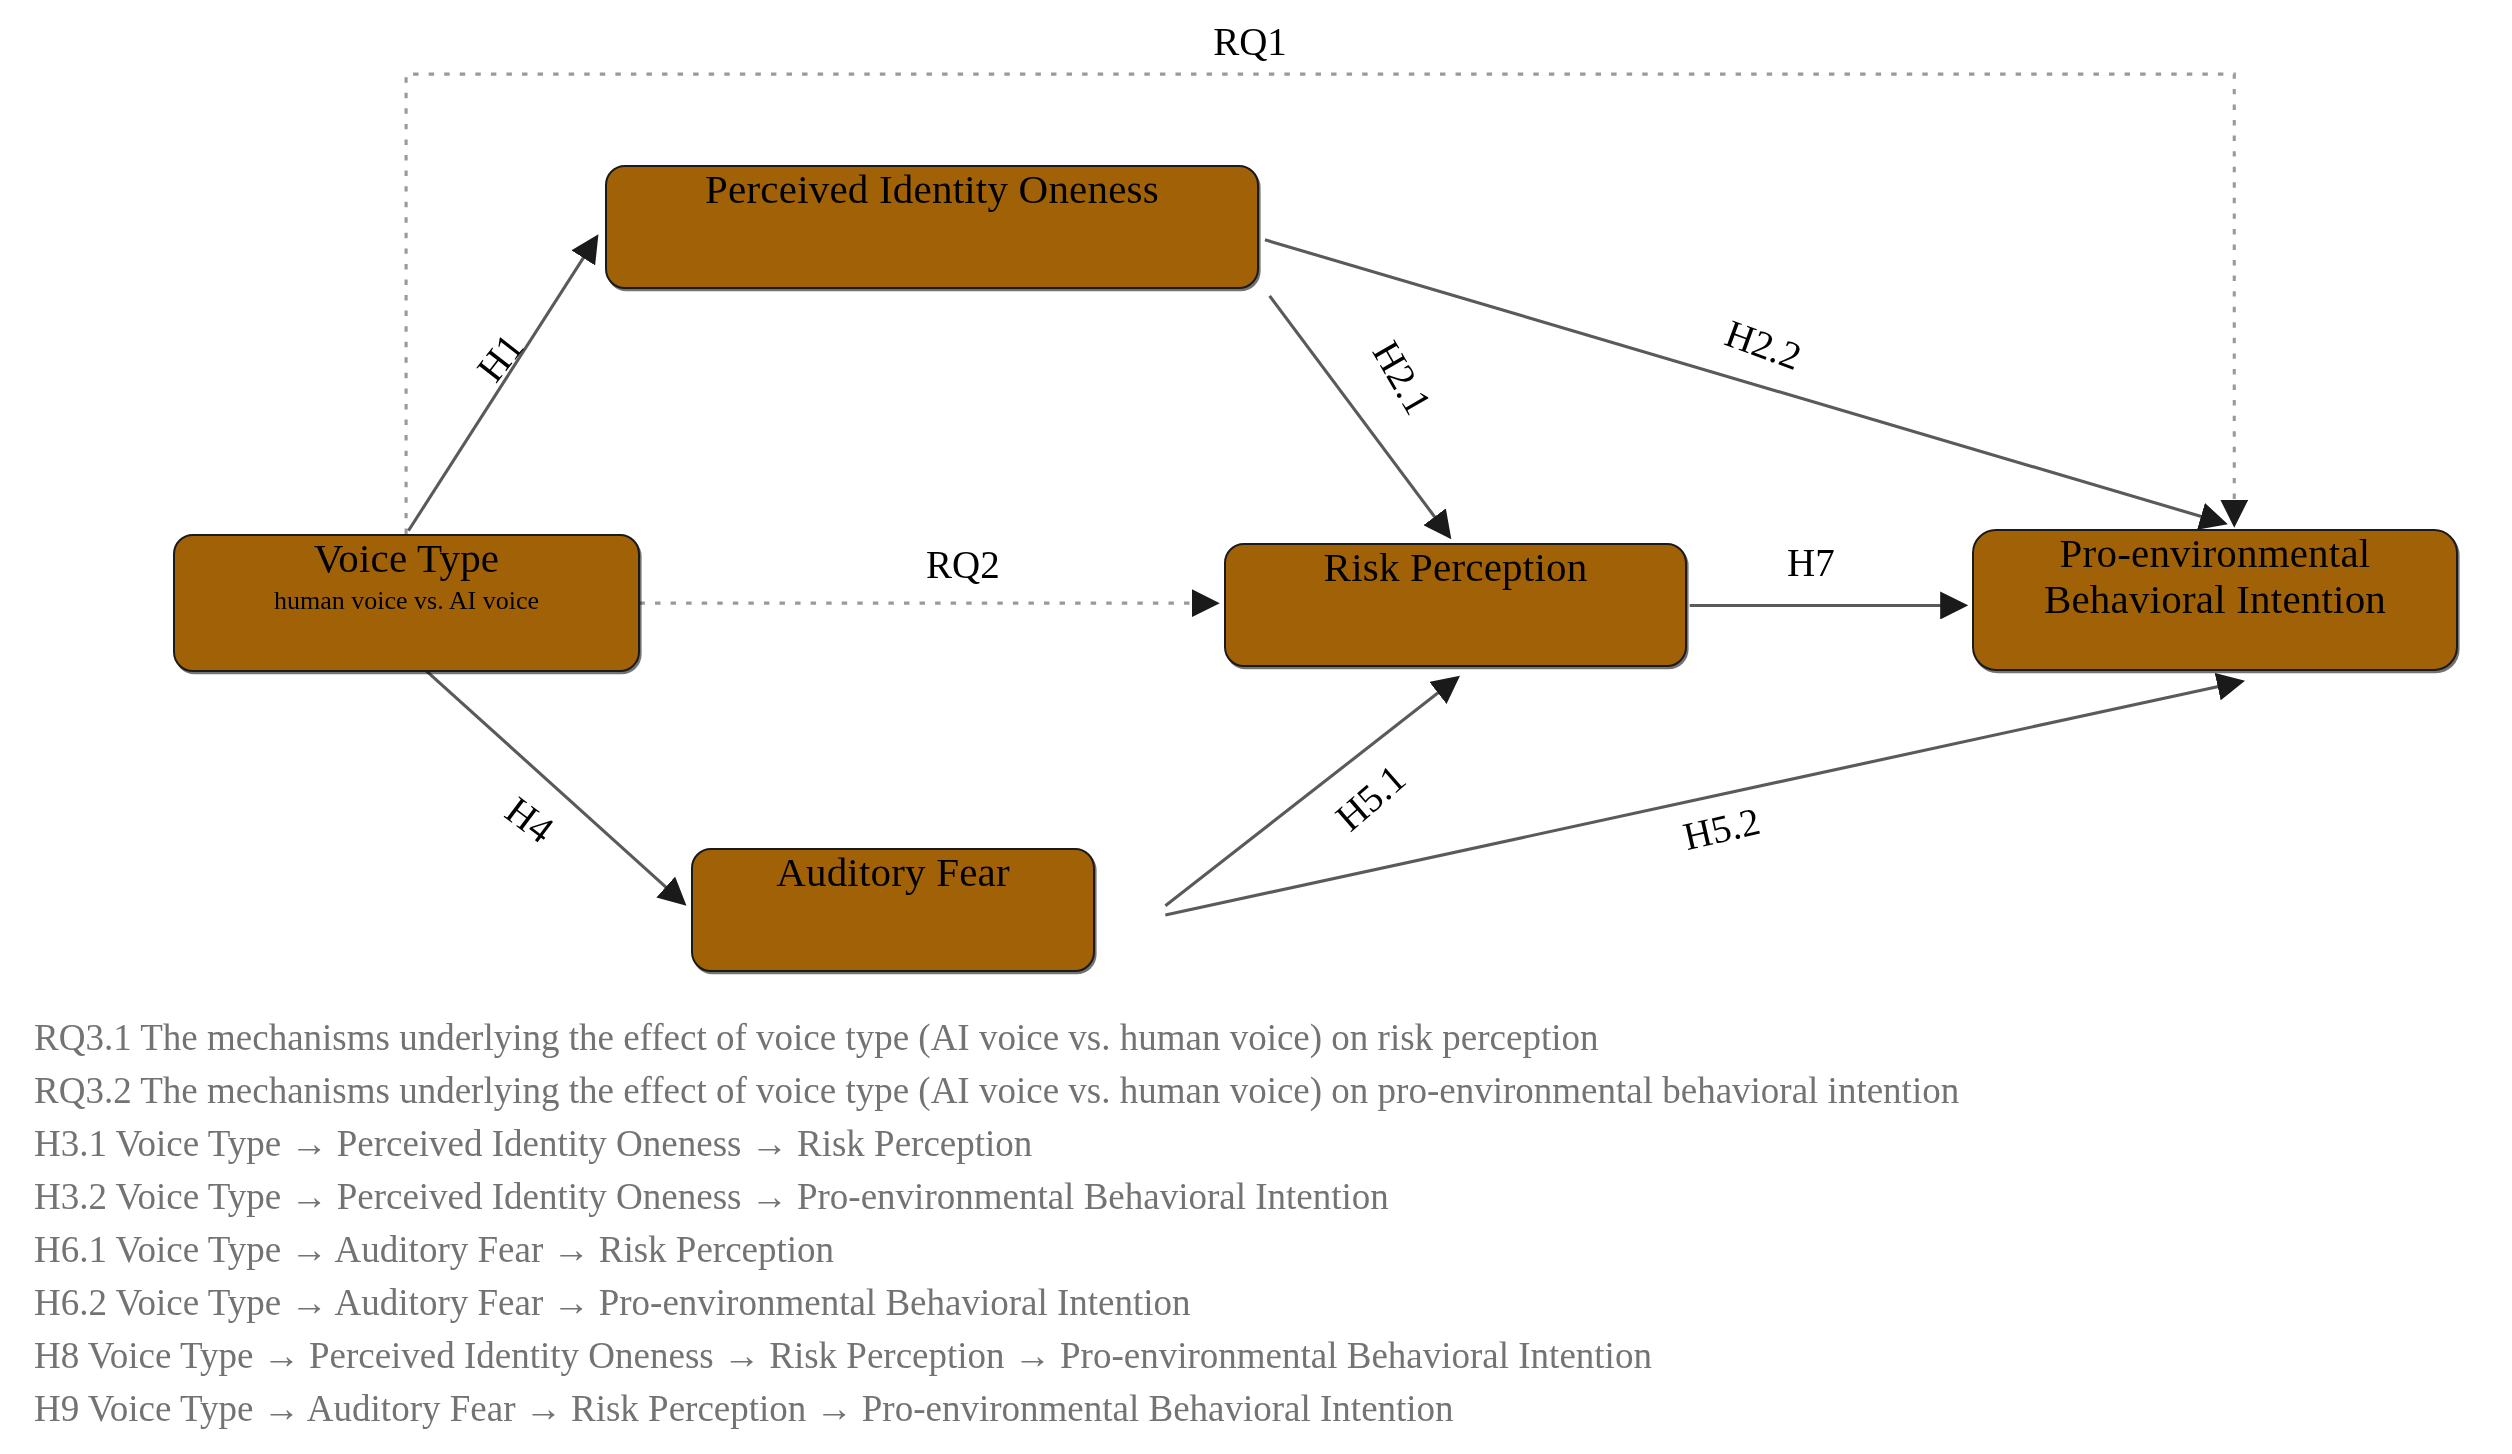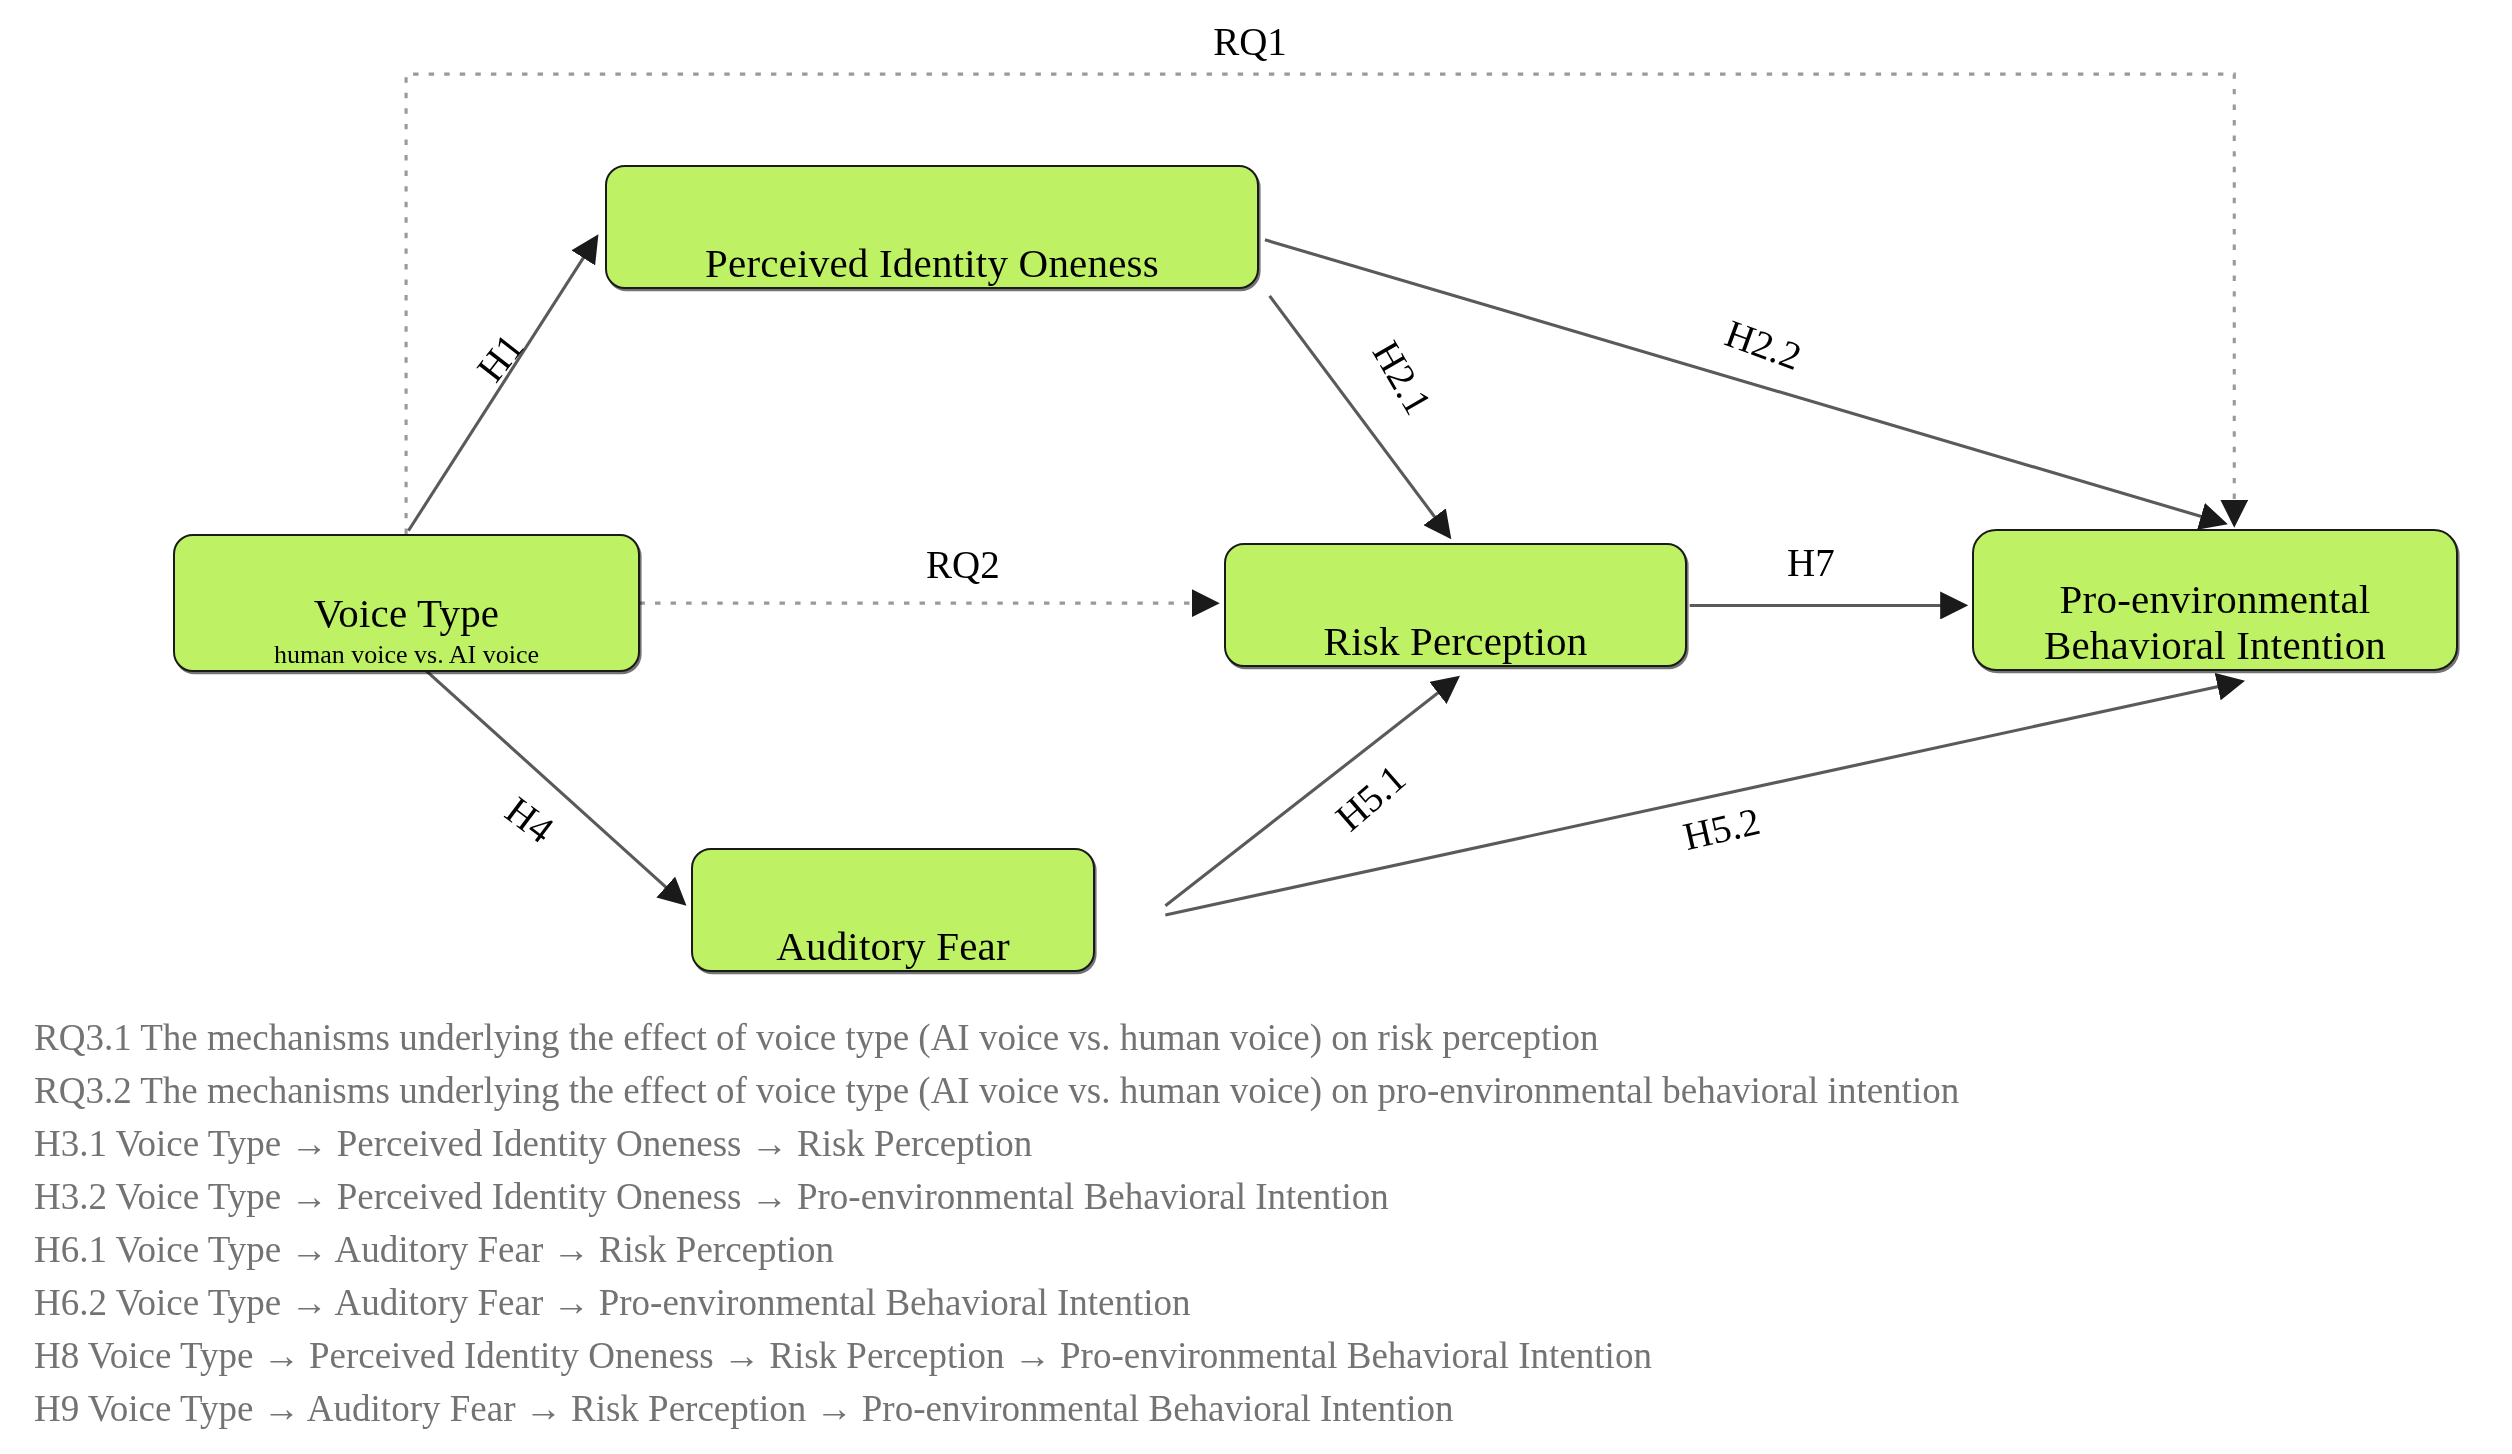--- a/index.html
+++ b/index.html
@@ -33,27 +33,27 @@
     left: 0;
     top: 0;
     width: 2512px;
     height: 1004px;
   }
 
   
   .node {
     position: absolute;
     box-sizing: border-box;
-    background: #bef264;
+    background: #a16207;
     border: 2.3px solid #1a1a1a;
     border-radius: 20px;
     display: flex;
     flex-direction: column;
     align-items: center;
-    justify-content: flex-end;
+    justify-content: flex-start;
     text-align: center;
     box-shadow: 1.6px 2.3px 0 rgba(0,0,0,0.55);
     z-index: 5;
   }
   .node .node-title {
     font-size: 41px;
     line-height: 1.12;
     letter-spacing: 0.2px;
     white-space: nowrap;
   }

